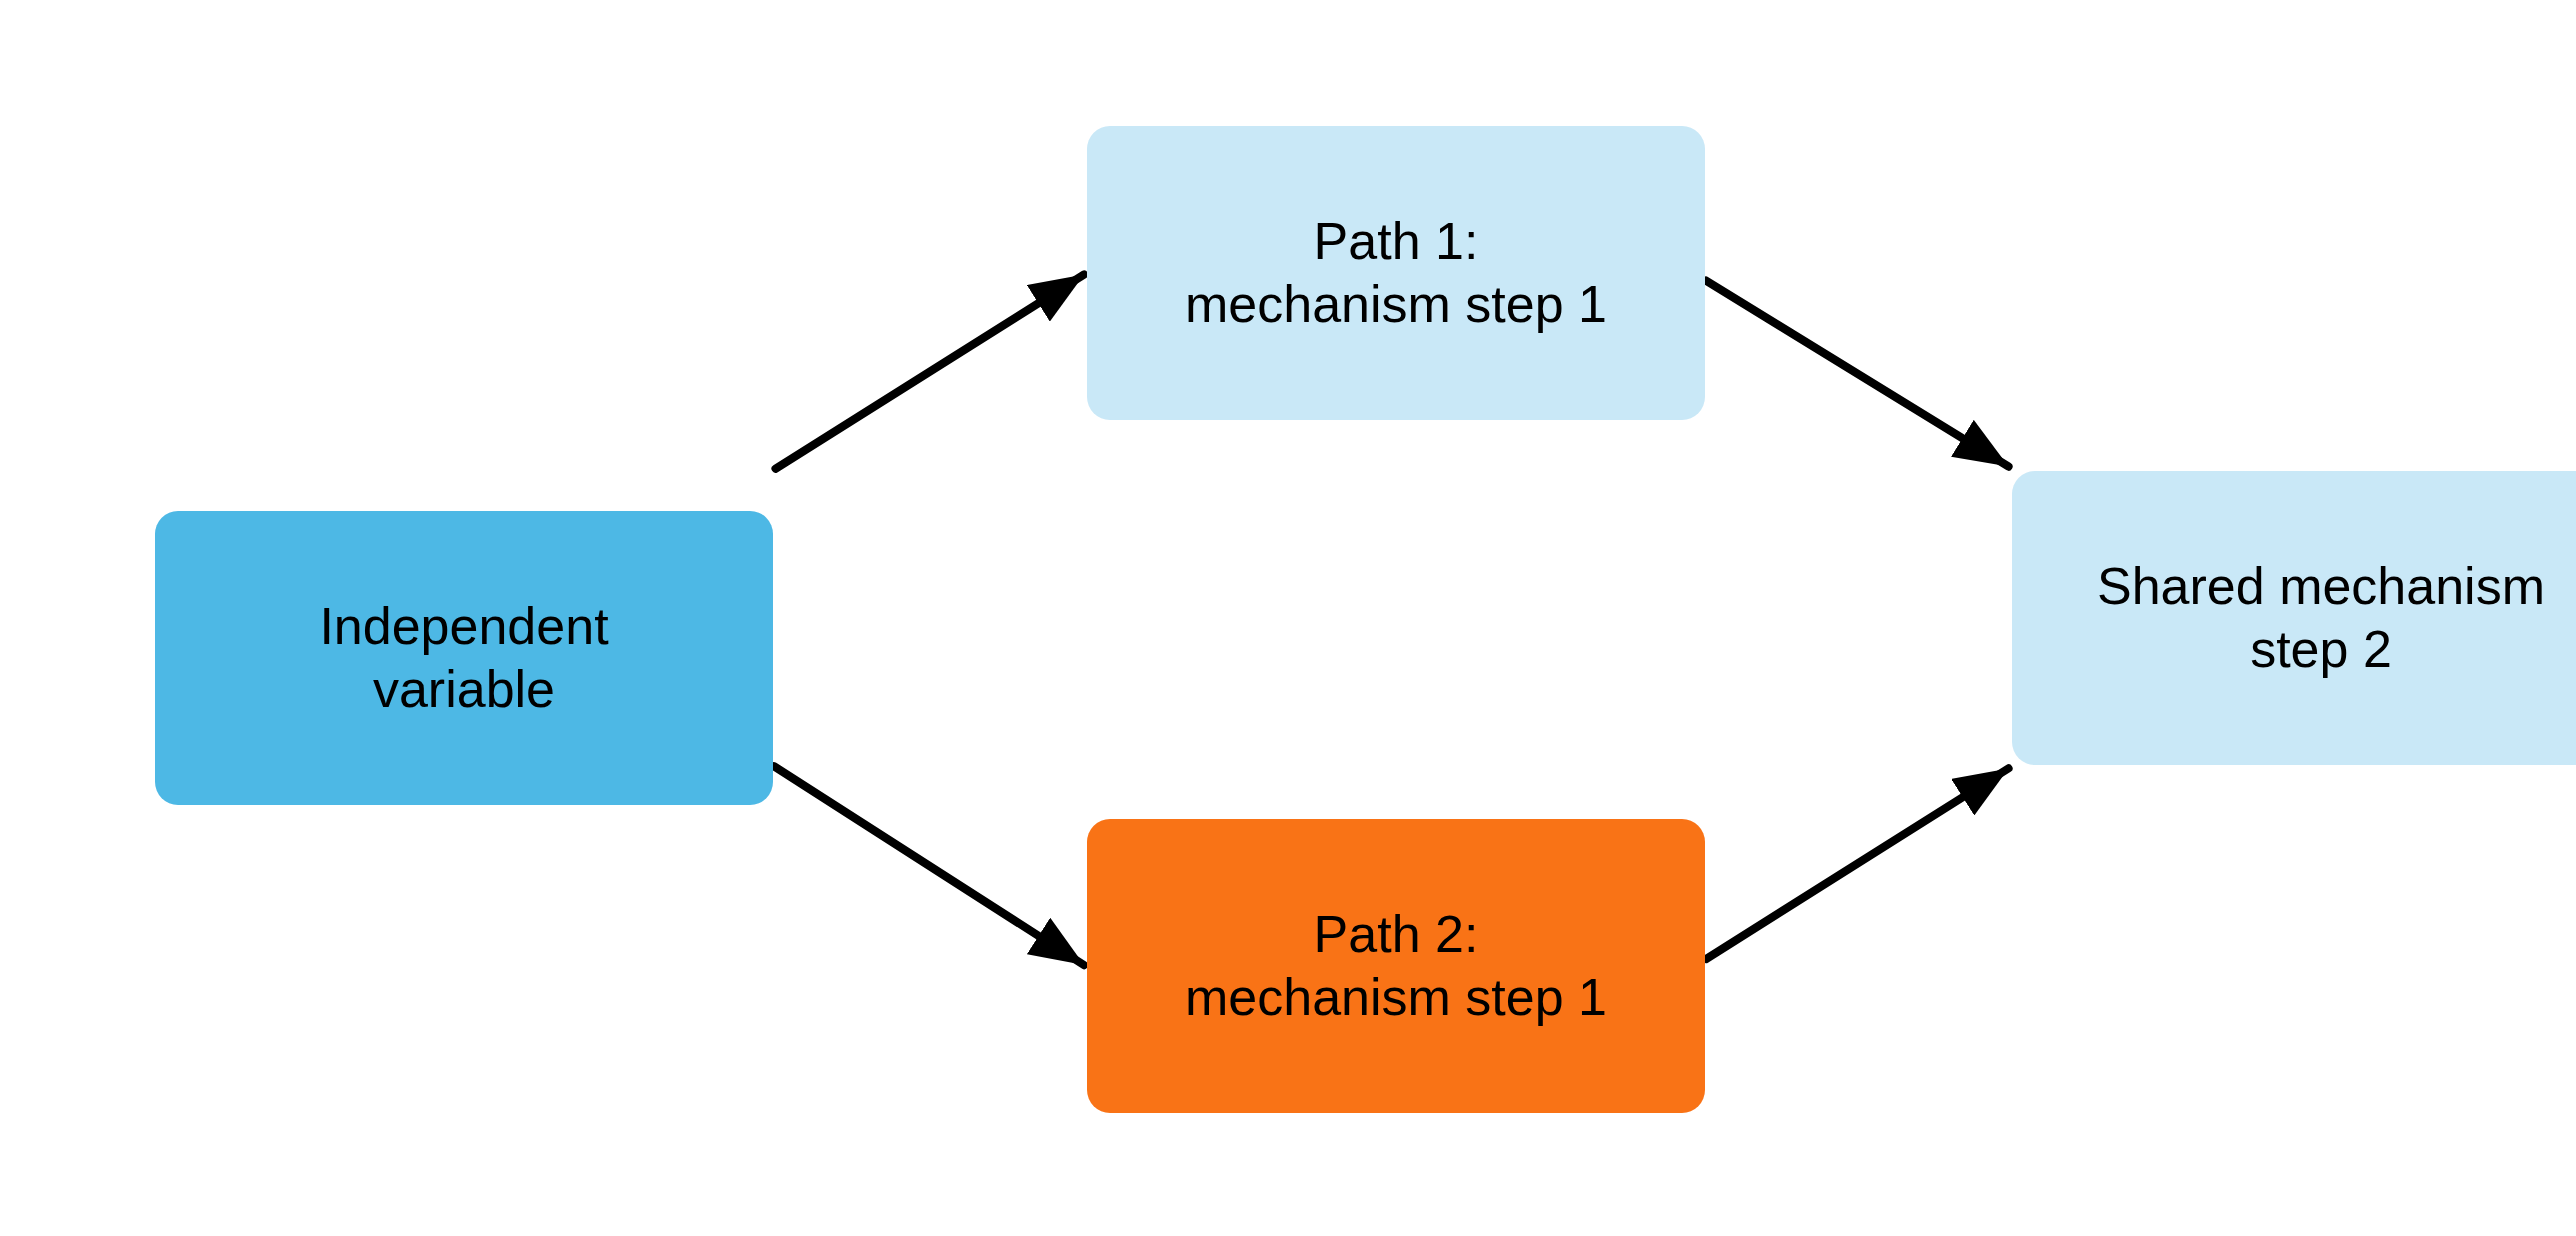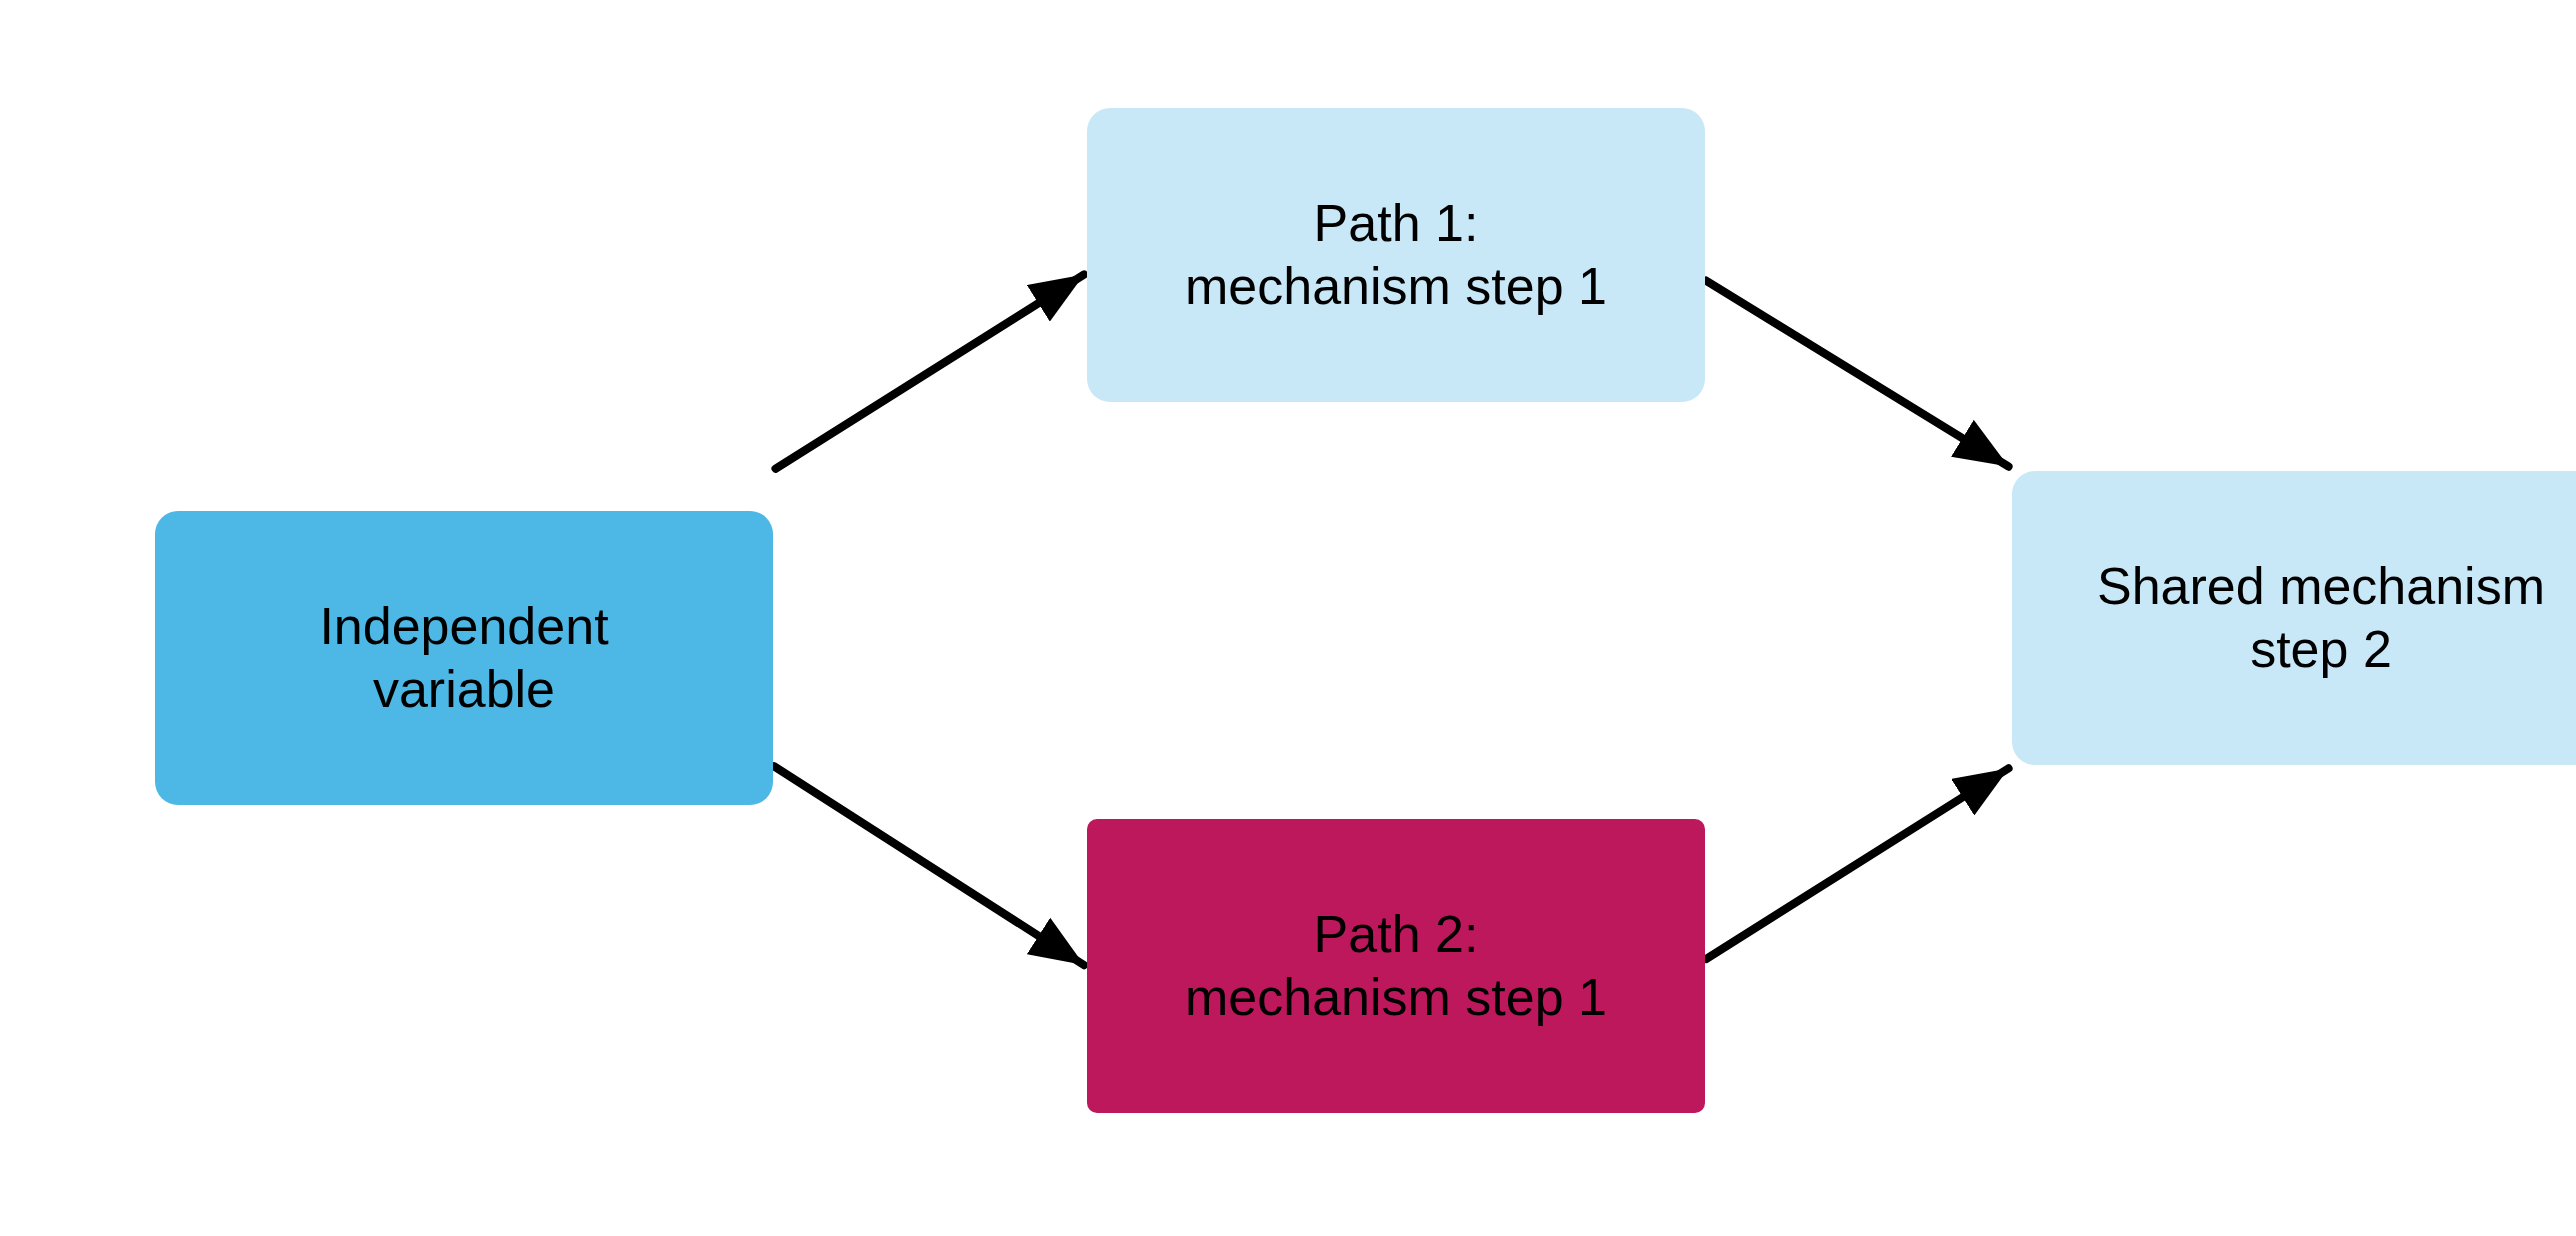--- a/index.html
+++ b/index.html
@@ -41,21 +41,21 @@
     color: #000000;
     font-size: 52px;
     line-height: 63px;
     font-weight: 400;
   }
   .node.primary   { background: #4db8e5; margin-top: 40px; }
   .node.secondary { background: #c9e8f7; }
 
   
   #node-independent { left: 155px;  top: 471px;  }
-  #node-path1       { left: 1087px; top: 108px; align-items: center;  }
+  #node-path1       { left: 1087px; top: 126px; align-items: center;  }
   #node-path2       { left: 1087px; top: 819px; }
   #node-shared      { left: 2012px; top: 471px;  }
 </style>
 </head>
 <body>
 
 <div class="canvas" style="background: rgb(255, 255, 255);">
 
   <svg class="edges" viewBox="0 0 7200 2400" xmlns="http://www.w3.org/2000/svg">
     <defs>
@@ -73,21 +73,21 @@
   <div class="node primary" id="node-independent" style="background: rgb(77, 184, 229);">
     <span class="line">Independent</span>
     <span class="line">variable</span>
   </div>
 
   <div class="node secondary" id="node-path1" style="background: rgb(201, 232, 247);">
     <span class="line">Path 1:</span>
     <span class="line">mechanism step 1</span>
   </div>
 
-  <div class="node secondary" id="node-path2" style="background: #be185d; border-radius: 10px;">
+  <div class="node secondary" id="node-path2" style="background: #f97316;">
     <span class="line">Path 2:</span>
     <span class="line">mechanism step 1</span>
   </div>
 
   <div class="node secondary" id="node-shared" style="background: rgb(201, 232, 247);">
     <span class="line">Shared mechanism</span>
     <span class="line">step 2</span>
   </div>
 
 </div>

